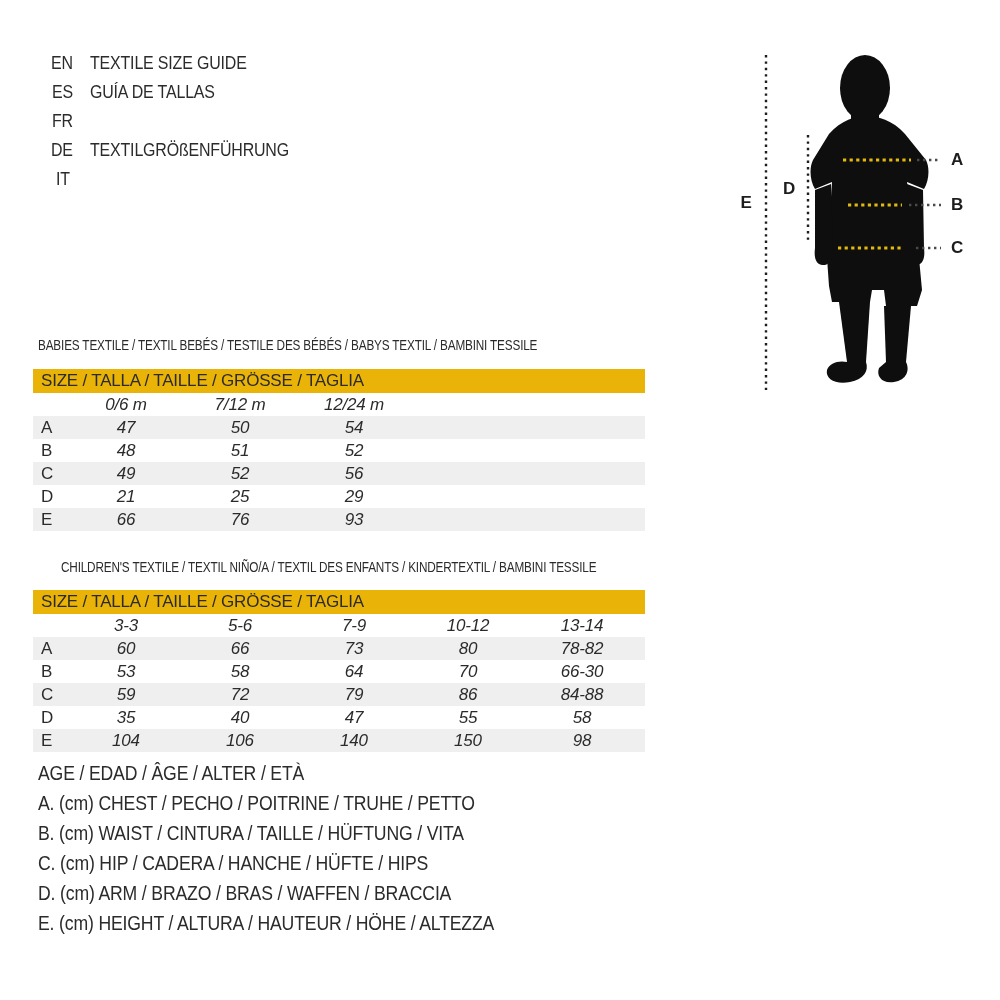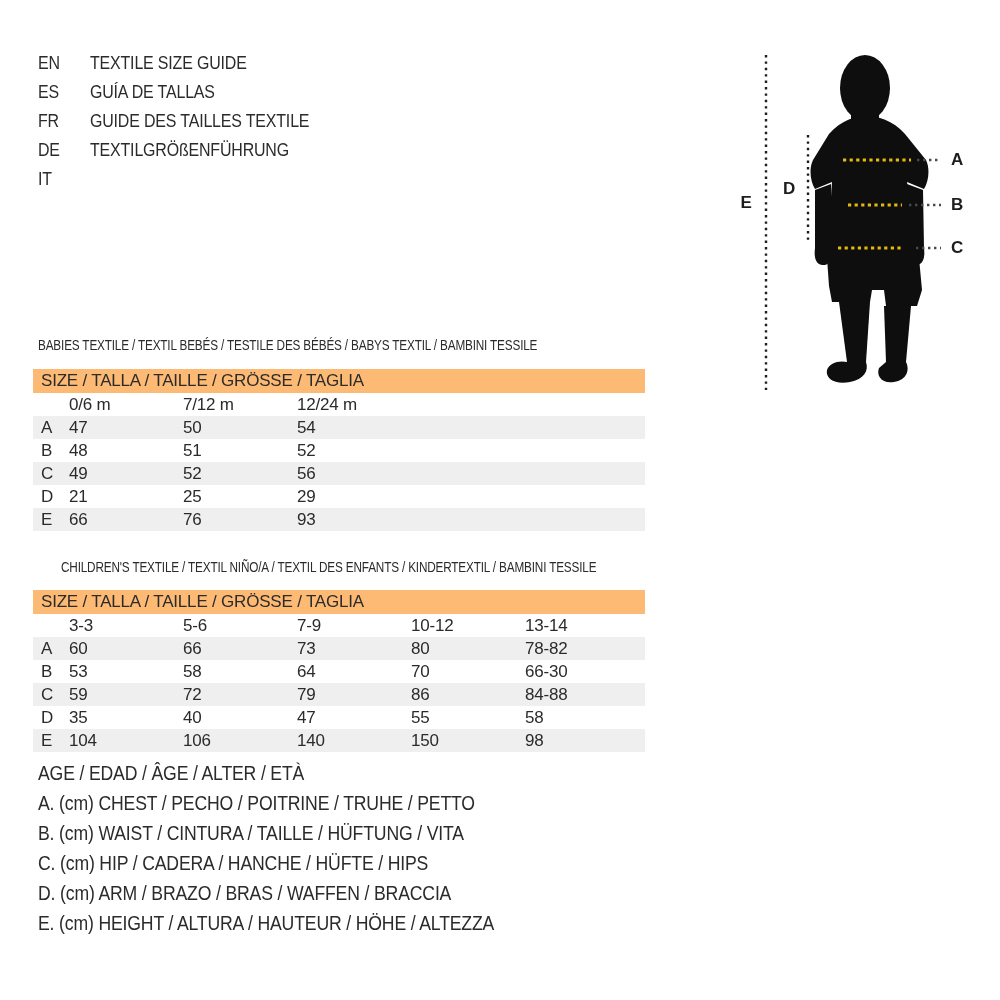--- a/index.html
+++ b/index.html
@@ -8,34 +8,34 @@
     position:relative;
     background:#ffffff;
     font-family:"Liberation Sans", sans-serif;
     color:#2b2b2b;
     overflow:hidden;
     letter-spacing:-0.2px;
   }
   .cond { display:inline-block; transform:scaleX(0.84); transform-origin:0 50%; white-space:nowrap; }
 
   
-  .lang-header { position:absolute; left:38px; top:48px; }
+  .lang-header { position:absolute; left:38px; top:48px;text-align:center; }
   .lang-row { display:flex; height:29px; line-height:29px; font-size:19px; }
   .lang-code { width:52px; flex:0 0 52px; }
 
   
   .section-title { position:absolute; left:38px; height:22px; line-height:22px; font-size:14px; font-weight:400; }
 
   
   .size-table { position:absolute; left:33px; width:612px; font-size:17px; }
-  .table-head { height:24px; line-height:24px; background:#fdba74; padding-left:8px; }
+  .table-head { height:24px; line-height:24px; background:#eab308; padding-left:8px; }
   .trow { display:flex; height:23px; line-height:23px; }
   .trow.striped { background:#efefef; }
   .tlabel { width:36px; flex:0 0 36px; padding-left:8px; }
-  .tcell { width:114px; flex:0 0 114px; text-align:left; }
+  .tcell { width:114px; flex:0 0 114px; text-align:center;font-style:italic; }
 
   
   .legend { position:absolute; left:38px; top:758px; font-size:21px; }
   .legend-line { height:30px; line-height:30px; }
 
   
   .figure-wrap { position:absolute; left:735px; top:40px; width:265px; height:360px; }
   .figure-wrap svg { position:absolute; left:0; top:0; }
   .marker { position:absolute; width:24px; height:22px; line-height:22px; text-align:center;
             font-size:17px; font-weight:700; color:#1d1d1d; }
@@ -47,21 +47,20 @@
   <div class="lang-row">
     <span class="lang-code"><span class="cond">EN</span></span>
     <span><span class="cond">TEXTILE SIZE GUIDE</span></span>
   </div>
   <div class="lang-row">
     <span class="lang-code"><span class="cond">ES</span></span>
     <span><span class="cond">GUÍA DE TALLAS</span></span>
   </div>
   <div class="lang-row">
     <span class="lang-code"><span class="cond">FR</span></span>
-    <span><span class="cond">GUIDE DES TAILLES TEXTILE</span></span>
   </div>
   <div class="lang-row">
     <span class="lang-code"><span class="cond">DE</span></span>
     <span><span class="cond">TEXTILGRÖßENFÜHRUNG</span></span>
   </div>
   <div class="lang-row">
     <span class="lang-code"><span class="cond">IT</span></span>
   </div>
 </div>
 

